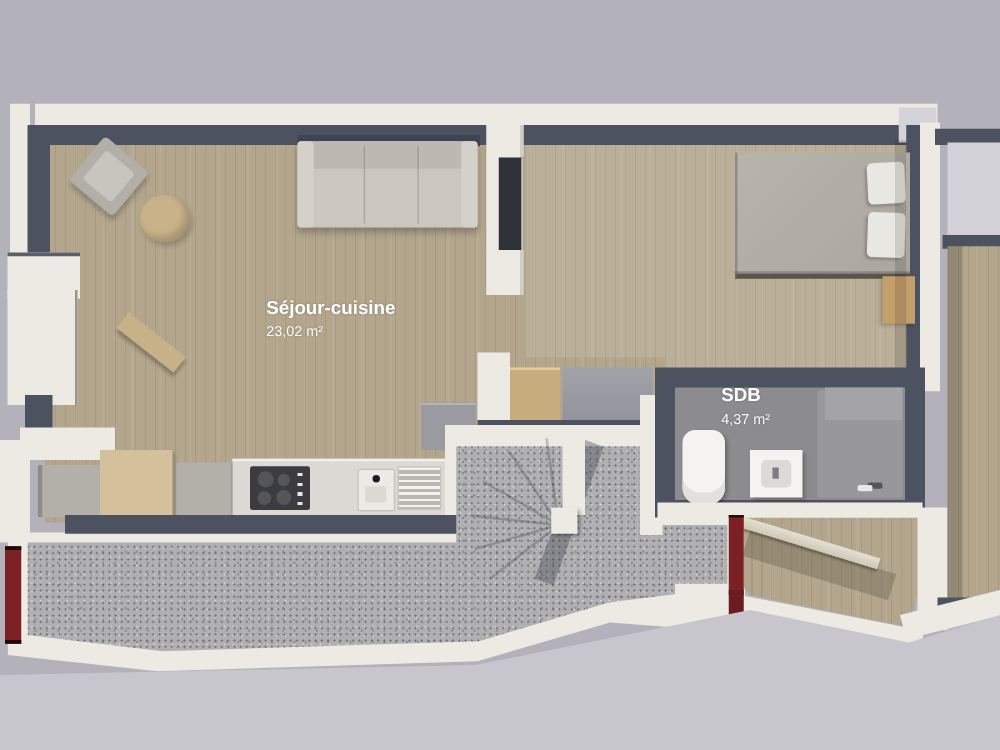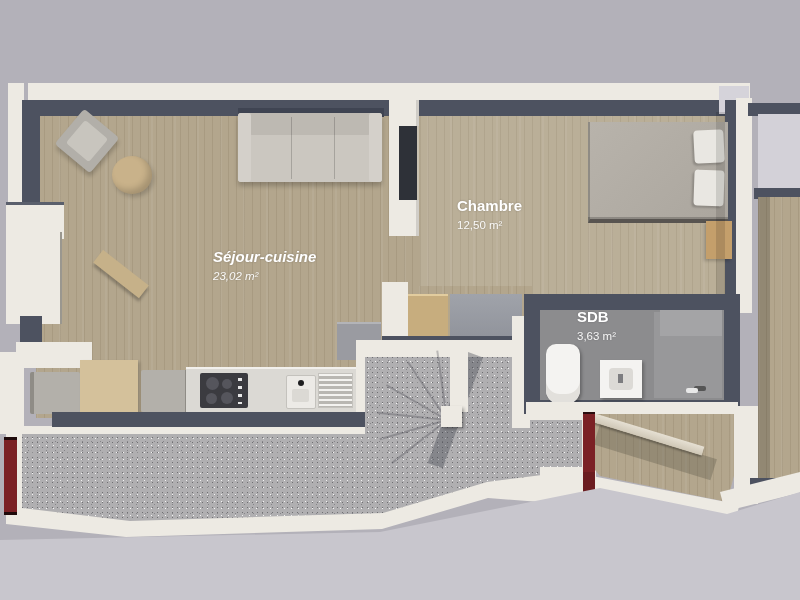--- a/index.html
+++ b/index.html
@@ -142,26 +142,22 @@
   <div class="abs dark" style="left:754px;top:188px;width:46px;height:11px;"></div>
   <div class="abs wood" style="left:758px;top:197px;width:42px;height:284px;">
     <div class="abs" style="left:0;top:0;width:12px;height:284px;background:rgba(0,0,0,.18);"></div>
   </div>
   <div class="abs dark" style="left:750px;top:478px;width:50px;height:15px;"></div>
   <div class="abs white" style="left:720px;top:492px;width:85px;height:20px;transform:rotate(-14deg);transform-origin:0 0;"></div>
 
   <div class="abs" style="left:0;top:455px;width:800px;height:145px;background:var(--bg_bottom);
        clip-path:polygon(0px 85px,380px 77px,600px 33px,727px 59px,800px 37px,800px 145px,0px 145px);"></div>
 
-  <div class="lbl" style="left:213px;top:248px;font-style:italic;">
+  <div class="lbl" style="left:213px;top:238px;">
     <span class="nm">Séjour-cuisine</span>
     <span class="ar">23,02 m²</span>
   </div>
-  <div class="lbl" style="left:457px;top:197px;">
-    <span class="nm">Chambre</span>
-    <span class="ar">12,50 m²</span>
-  </div>
   <div class="lbl" style="left:577px;top:308px;">
     <span class="nm">SDB</span>
-    <span class="ar">3,63 m²</span>
+    <span class="ar">4,37 m²</span>
   </div>
 
 </div>
 
 </body></html>

